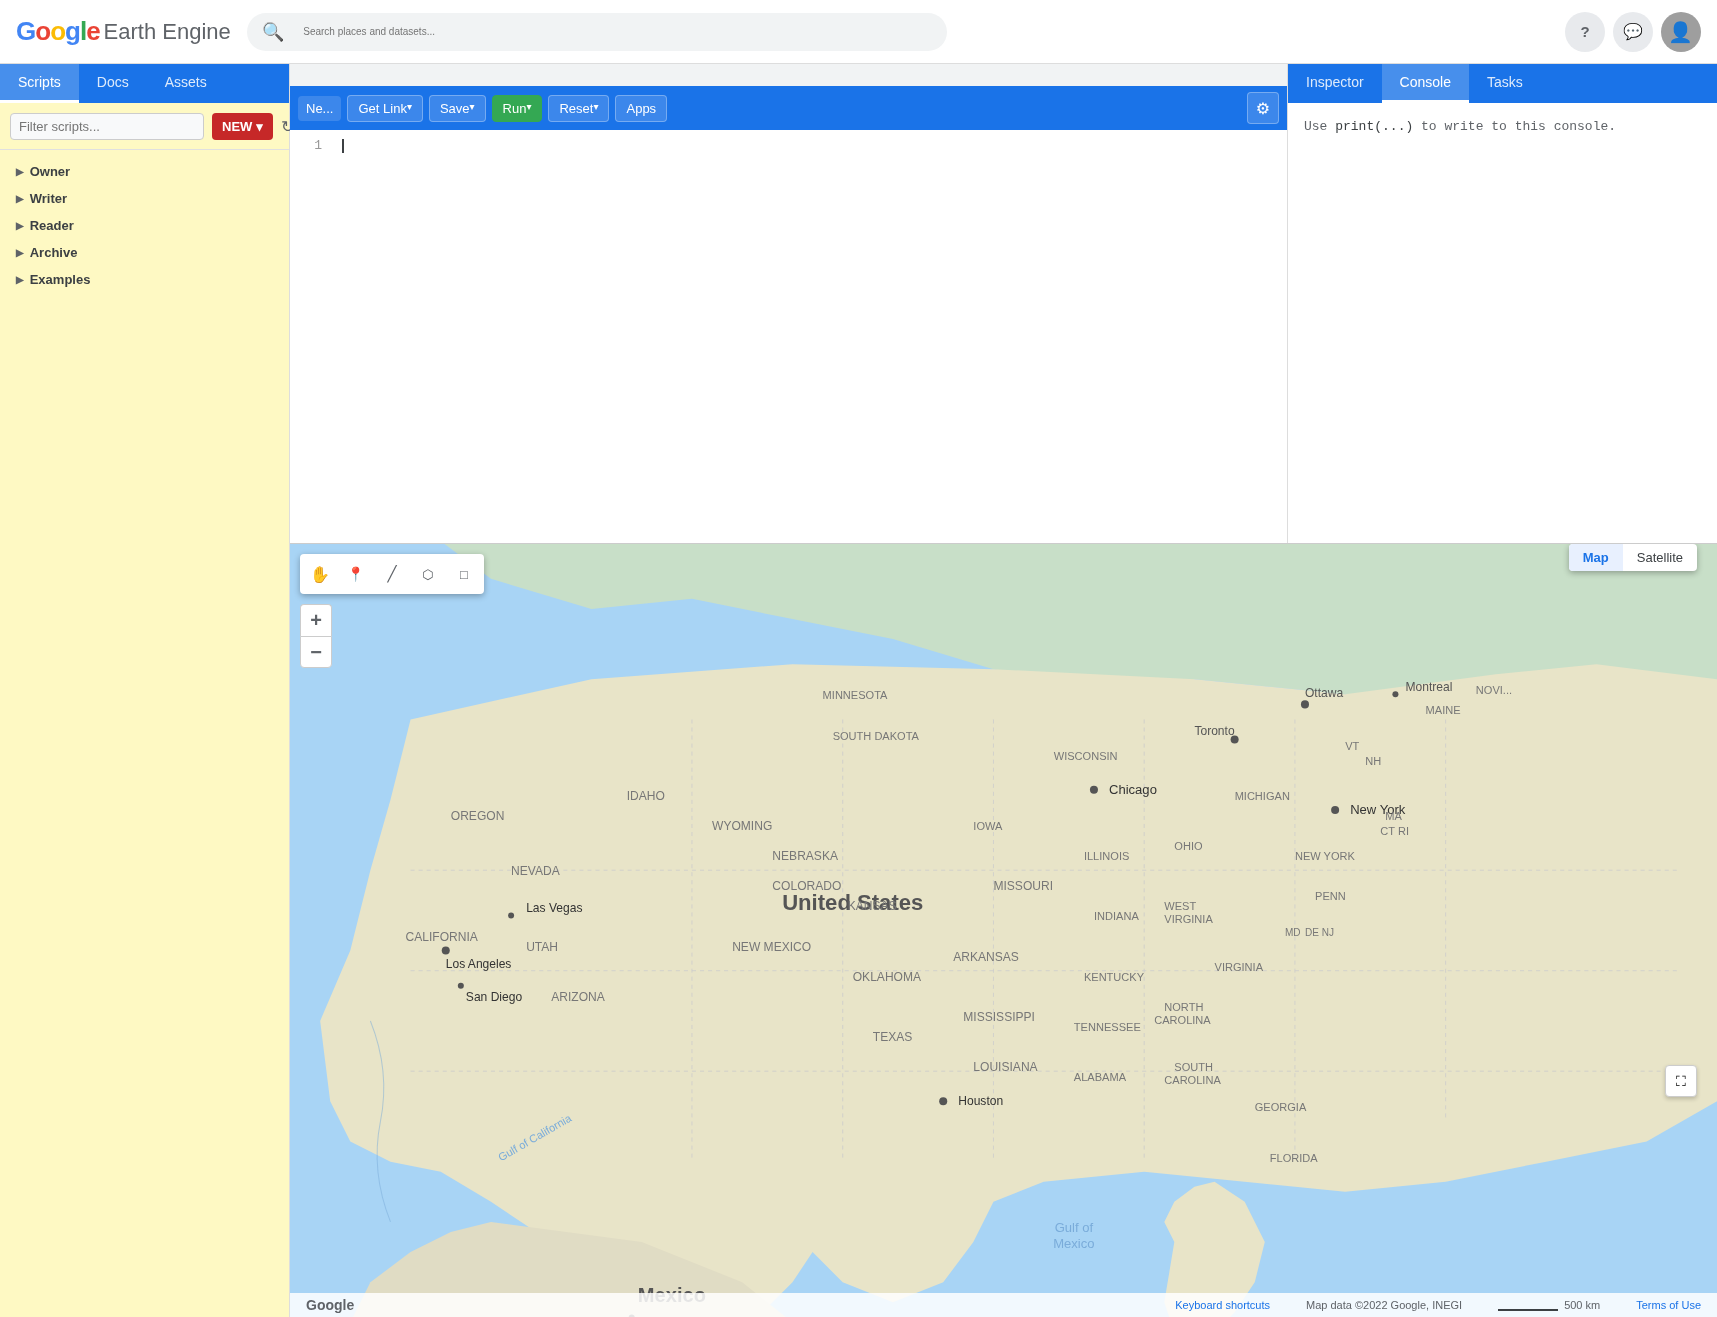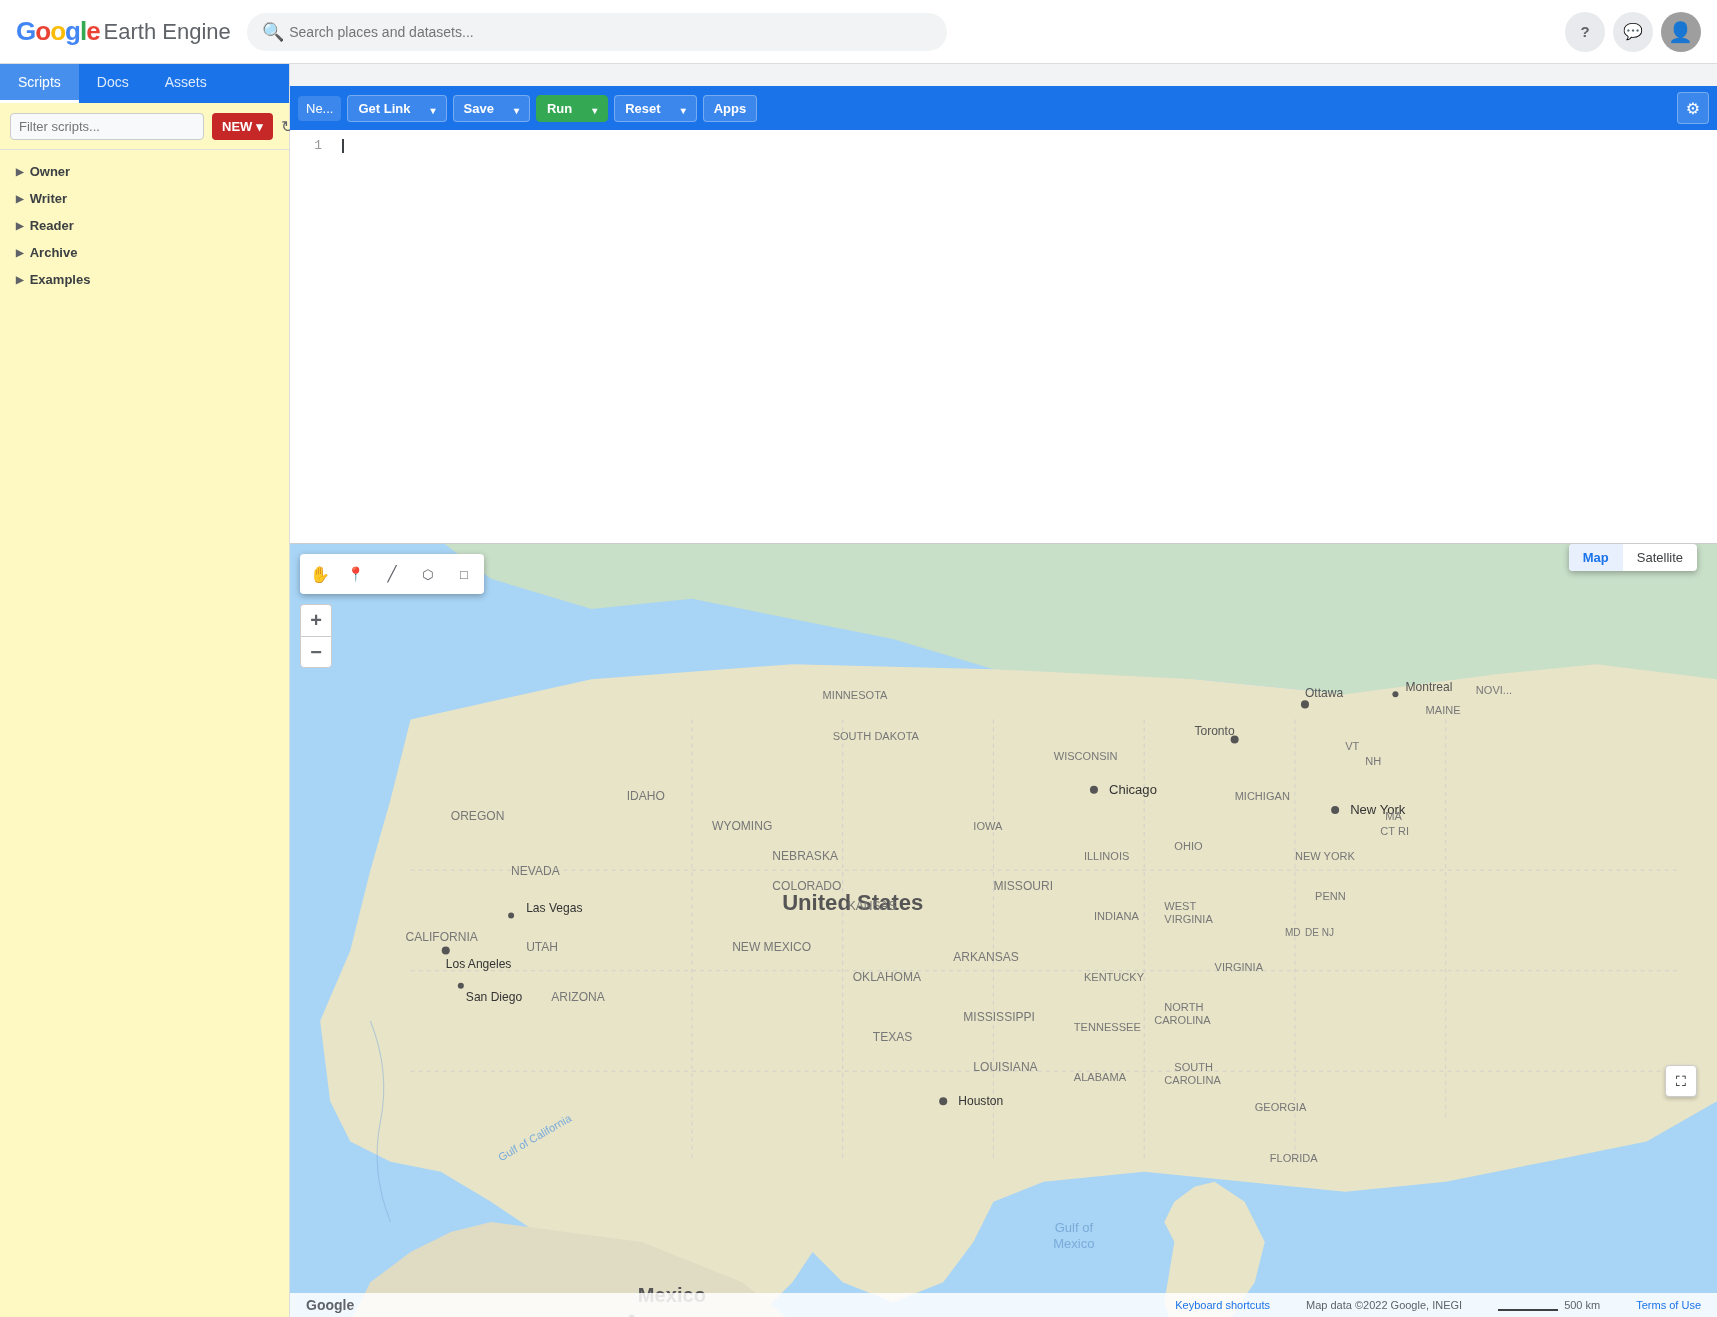--- a/index.html
+++ b/index.html
@@ -36,24 +36,24 @@
       border-radius: 24px;
       padding: 8px 16px;
       flex: 1;
       max-width: 700px;
       margin-right: auto;
     }
     #search-bar input {
       border: none;
       background: transparent;
       outline: none;
-      font-size: 14px;
+      font-size: 10px;
       color: #14532d;
       width: 100%;
-      margin-left: 4px;
+      margin-left: 18px;
     }
     .header-icons {
       display: flex;
       align-items: center;
       gap: 8px;
       margin-left: 16px;
     }
     .icon-btn {
       width: 40px;
       height: 40px;
@@ -195,24 +195,23 @@
     }
     .toolbar-btn {
       background: rgba(255,255,255,0.15);
       color: #fff;
       border: 1px solid rgba(255,255,255,0.3);
       border-radius: 4px;
       padding: 5px 10px;
       font-size: 13px;
       cursor: pointer;
       display: flex;
-      align-items: flex-end;
-      gap: 20px;
+      align-items: flex-start;
+      gap: 0;
       white-space: nowrap;
-      font-weight: bold;
     }
     .toolbar-btn .arrow {
       font-size: 10px;
     }
     #new-script-label {
       color: #fff;
       font-size: 13px;
       font-weight: 500;
       padding: 5px 8px;
       background: rgba(255,255,255,0.15);
@@ -543,20 +542,32 @@
           </div>
         </div>
         <div id="code-editor">
           <div class="line-numbers">1</div>
           <div class="code-content">
             <span class="cursor-line"></span>
           </div>
         </div>
       </div>
 
+      <div id="right-panel">
+        <div id="right-tabs">
+          <div class="right-tab">Inspector</div>
+          <div class="right-tab active">Console</div>
+          <div class="right-tab">Tasks</div>
+        </div>
+        <div id="console-content">
+          <p class="console-hint">
+            Use <code>print(...)</code> to write to this console.
+          </p>
+        </div>
+      </div>
     </div>
 
     <div id="bottom-map">
       
       <div id="map-toolbar">
         <button class="map-tool-btn">
           <span>✋</span>
         </button>
         <button class="map-tool-btn">
           <span style="font-size:14px;">📍</span>

